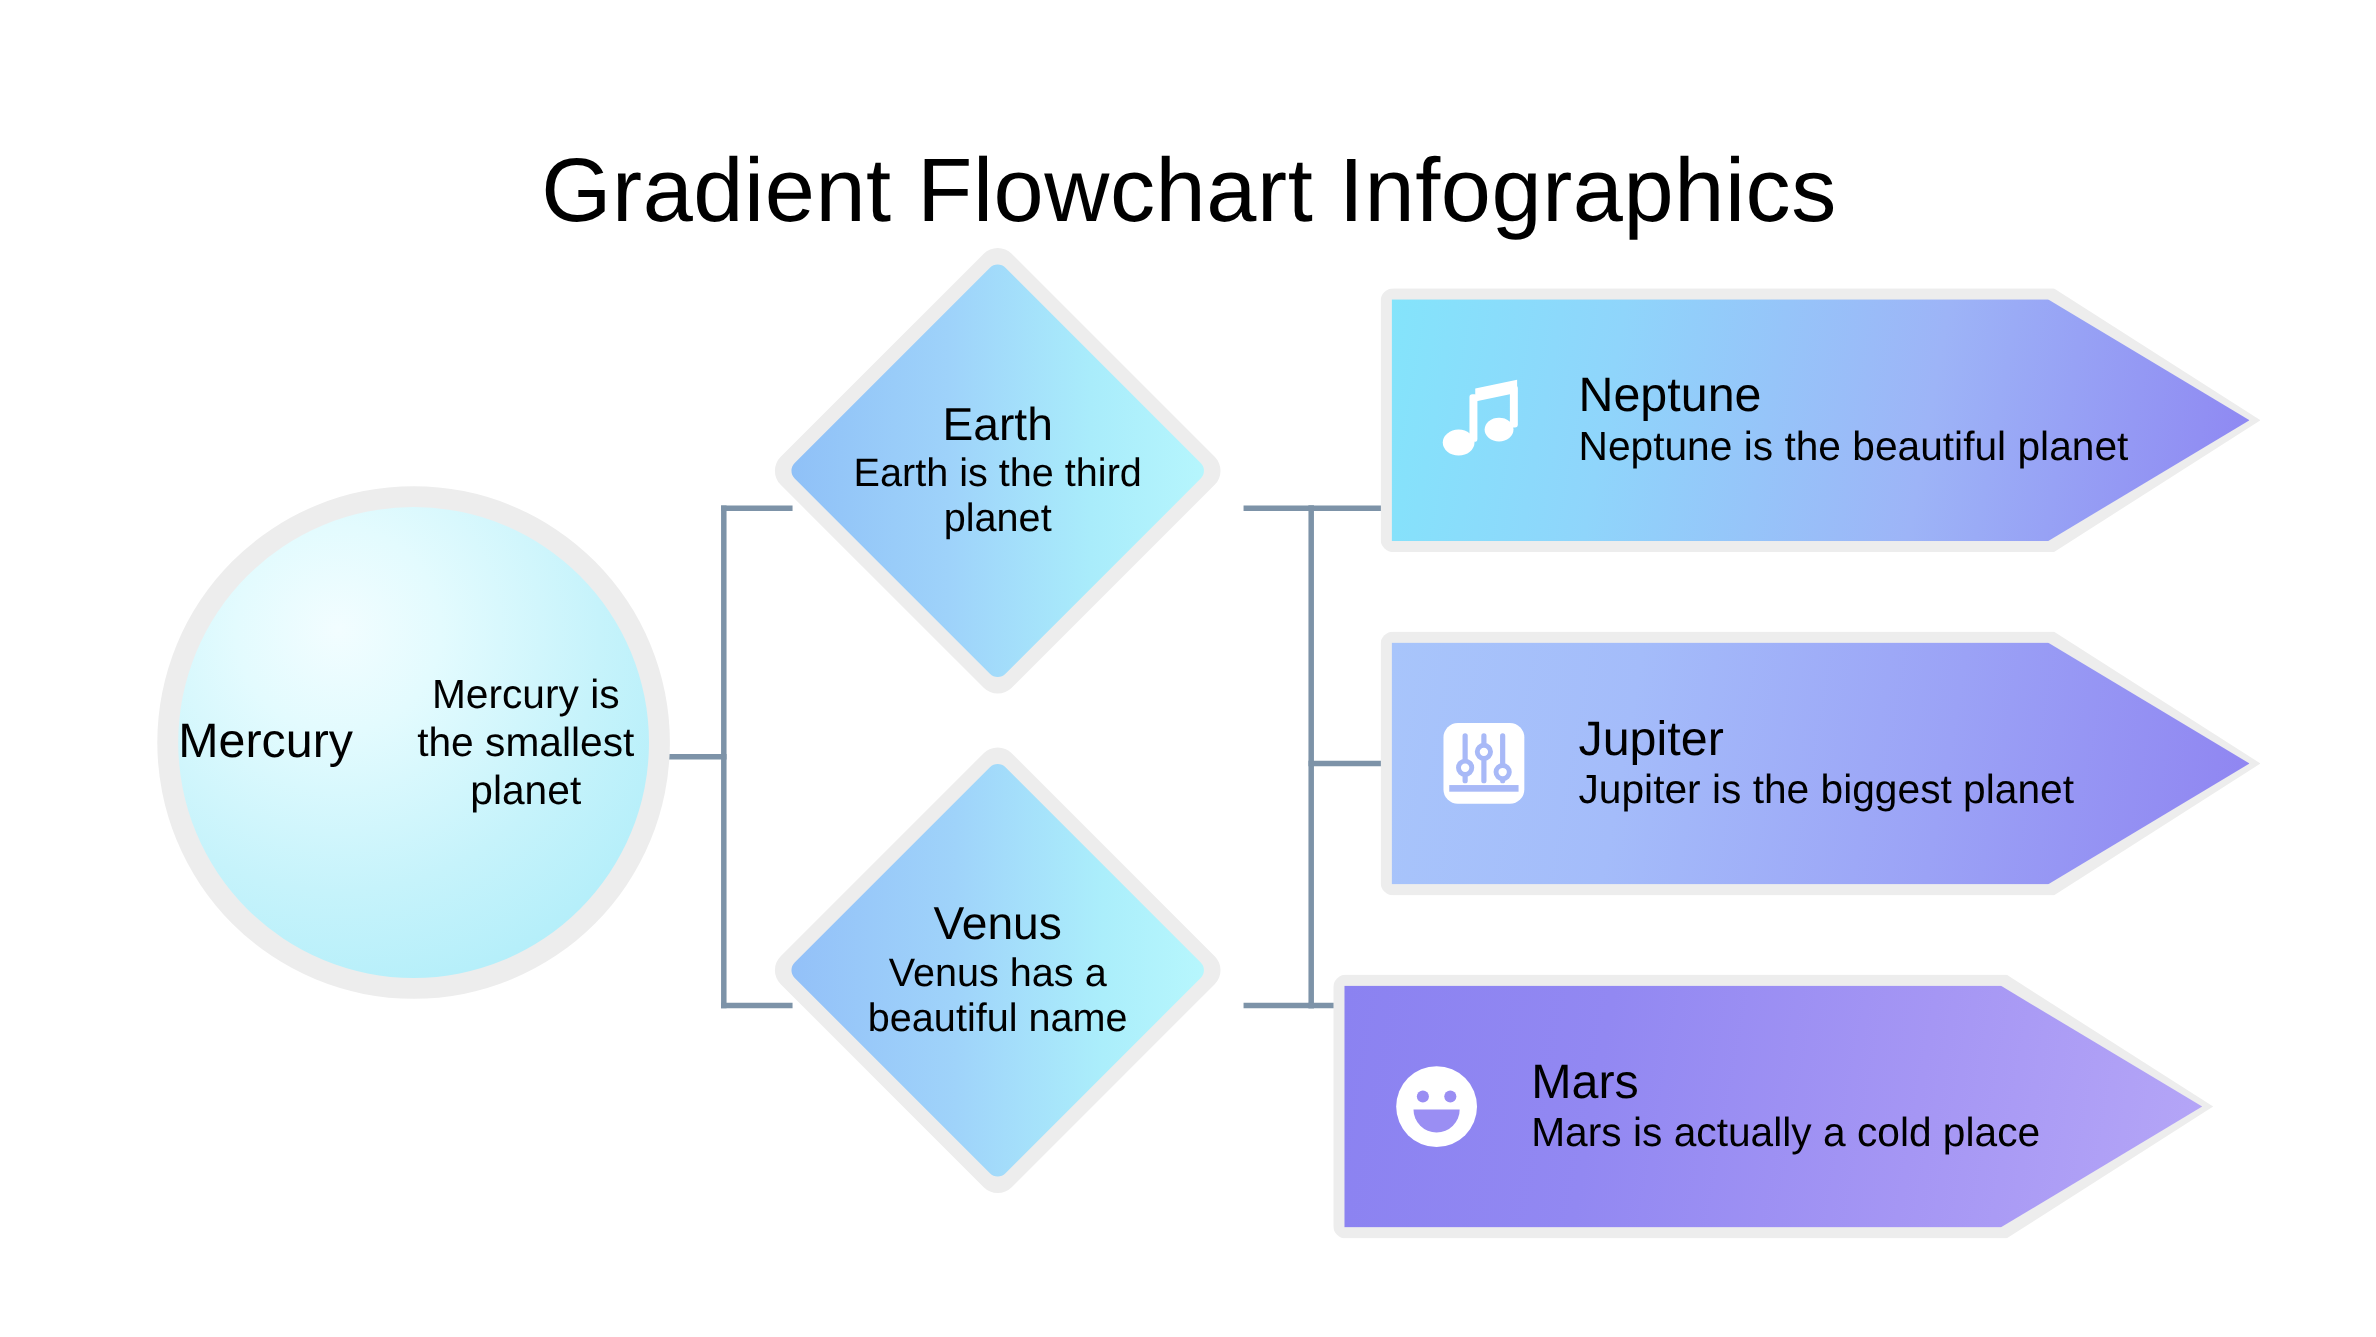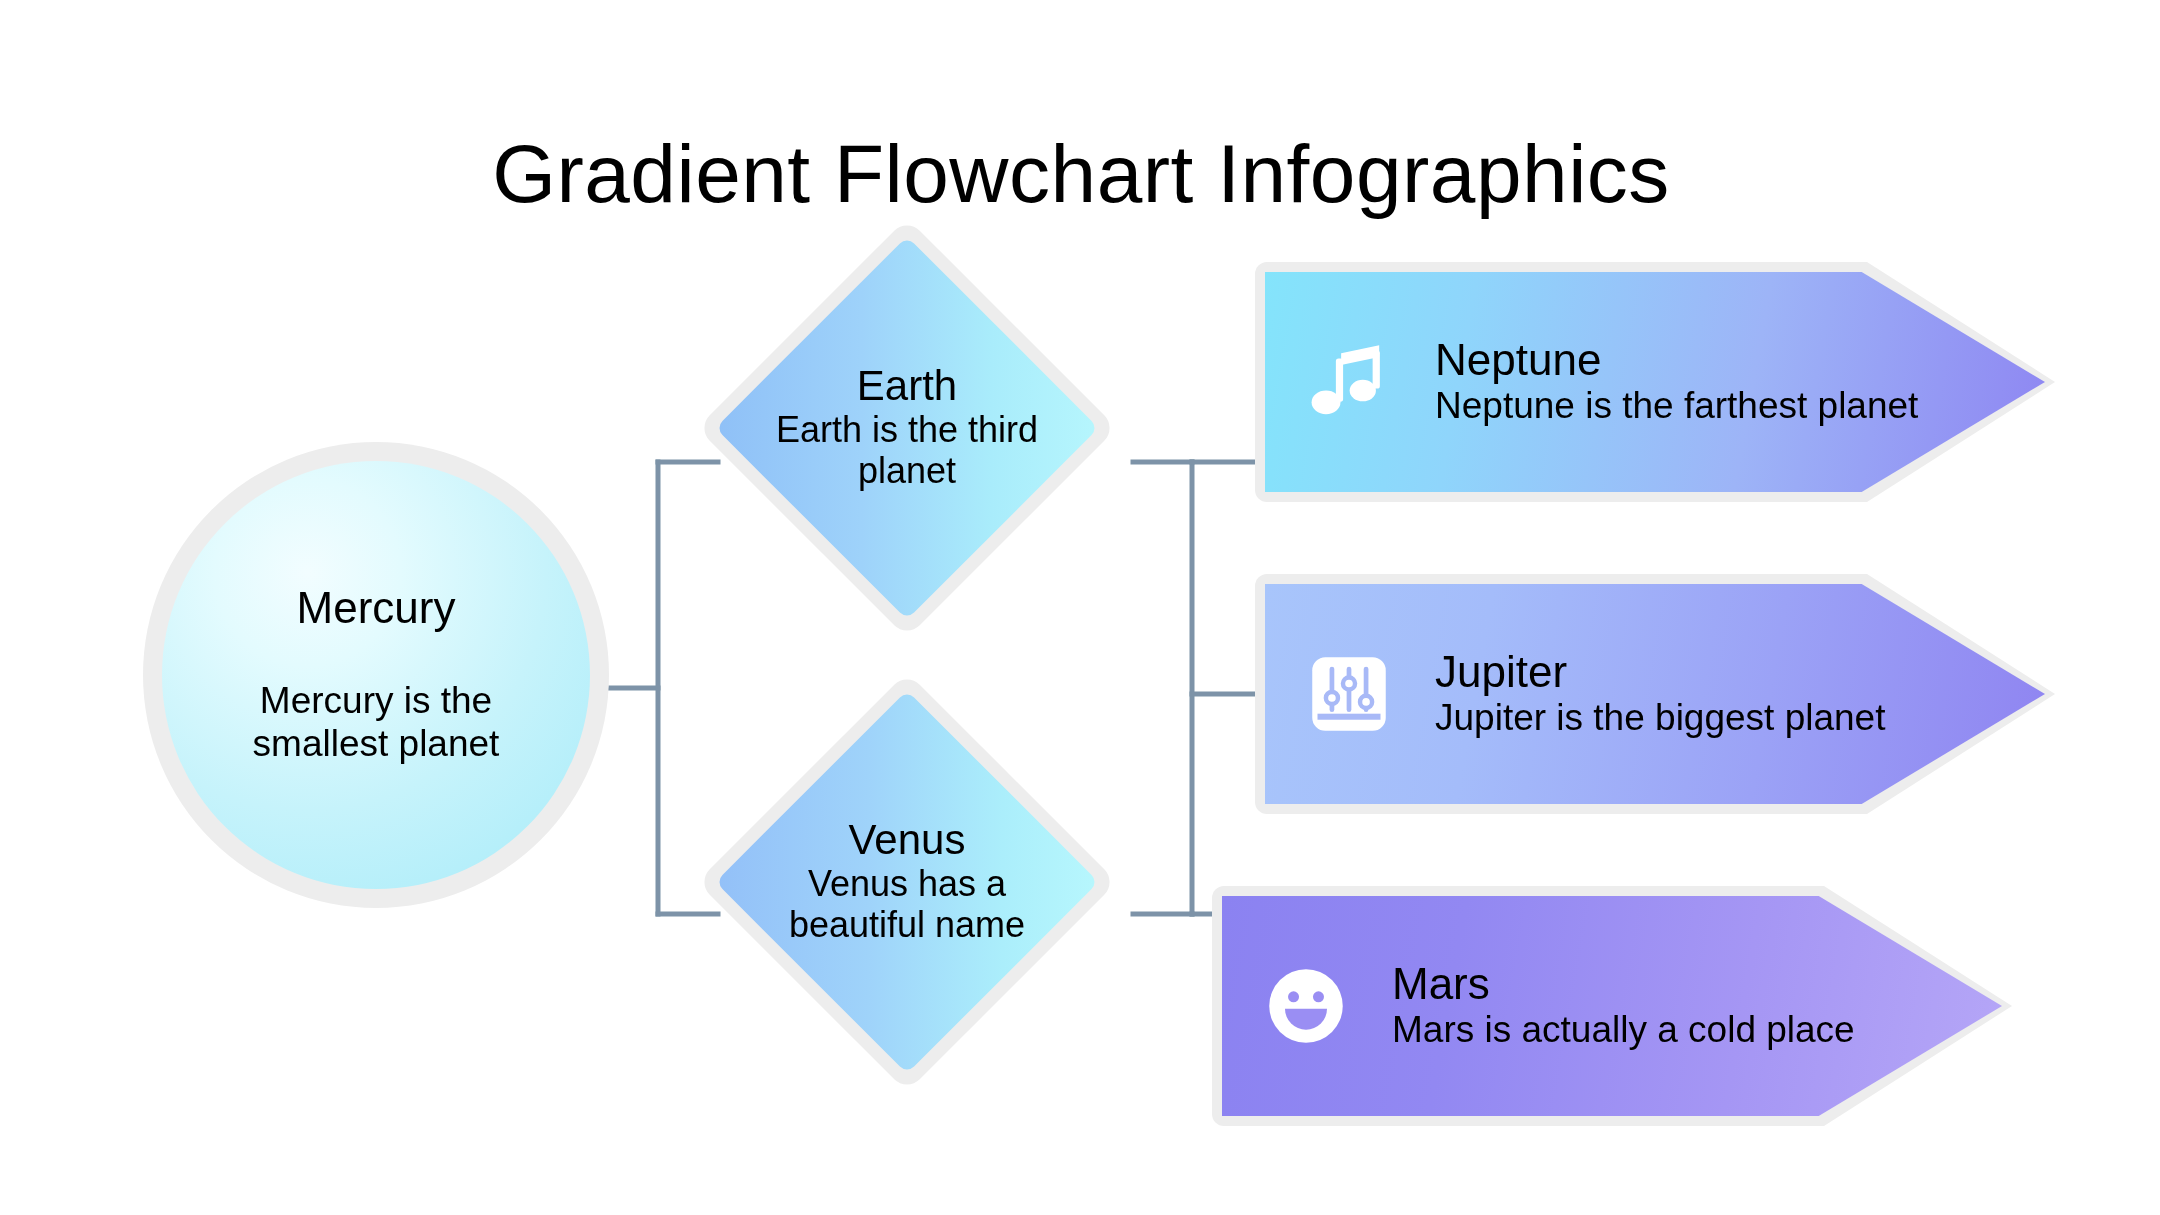--- a/index.html
+++ b/index.html
@@ -59,21 +59,21 @@
     align-items: center;
     justify-content: center;
     box-sizing: border-box;
   }
   #mercury-inner {
     width: 428px;
     height: 428px;
     border-radius: 50%;
     background: radial-gradient(circle at 34% 26%, #f2fdff 0%, #e3fbfe 22%, #c6f3fb 56%, #a6ebf9 100%);
     display: flex;
-    flex-direction: column;
+    flex-direction: row;
     align-items: center;
     justify-content: center;
     text-align: center;
     gap: 45px;
   }
   .node-title-lg {
     font-size: 44px;
     color: #000;
     line-height: 1.06;
     margin-bottom: 2px;
@@ -266,21 +266,21 @@
         <g fill="#ffffff">
           <path d="M26 10 L55 4 L55 13 L26 19 Z"></path>
           <rect x="22" y="14" width="5.5" height="33" rx="2"></rect>
           <rect x="50" y="8" width="5.5" height="29" rx="2"></rect>
           <ellipse cx="14.5" cy="47.5" rx="11" ry="9"></ellipse>
           <ellipse cx="42.5" cy="38.5" rx="10" ry="8.2"></ellipse>
         </g>
       </svg>
       <div class="banner-text">
         <div class="node-title-sm">Neptune</div>
-        <div class="node-desc-sm">Neptune is the farthest planet</div>
+        <div class="node-desc-sm">Neptune is the beautiful planet</div>
       </div>
     </div>
   </div>
 
   <div id="jupiter-node" class="banner">
     <div class="banner-outer"></div>
     <div id="jupiter-inner" class="banner-inner"></div>
     <div class="banner-content">
       <svg class="banner-icon" viewBox="0 0 64 64">
         <rect x="4" y="4" width="56" height="56" rx="10" fill="#ffffff"></rect>

